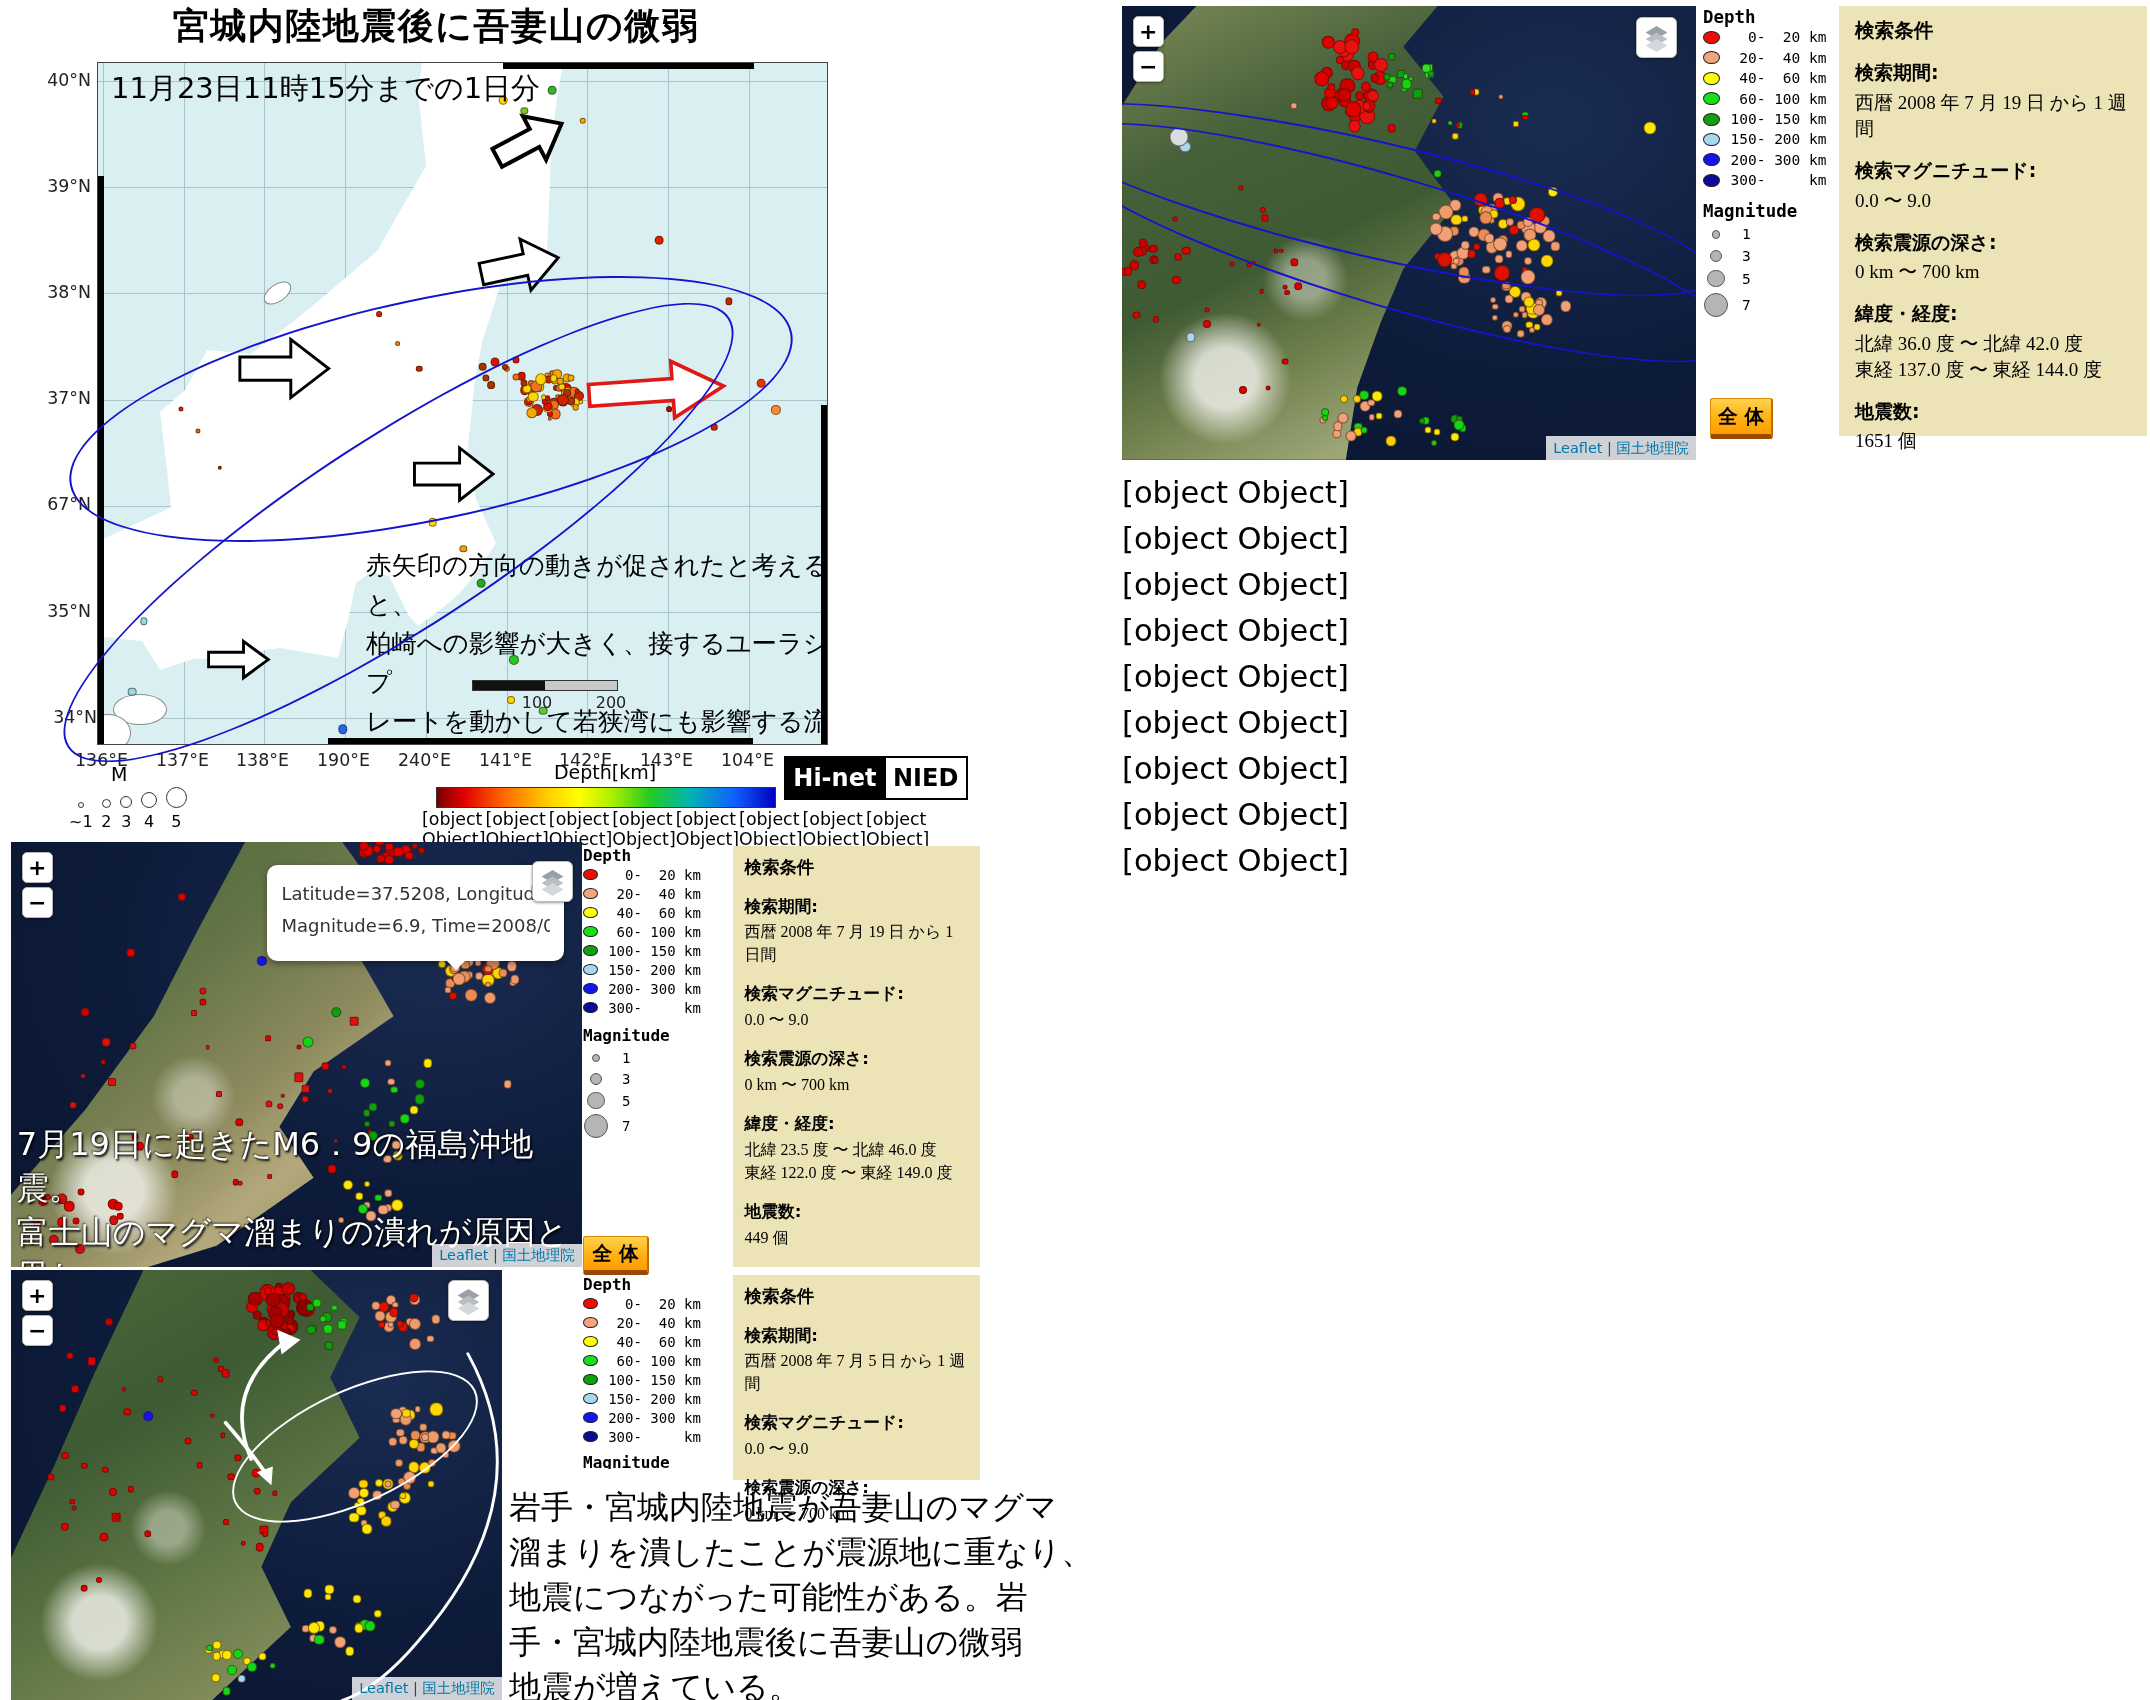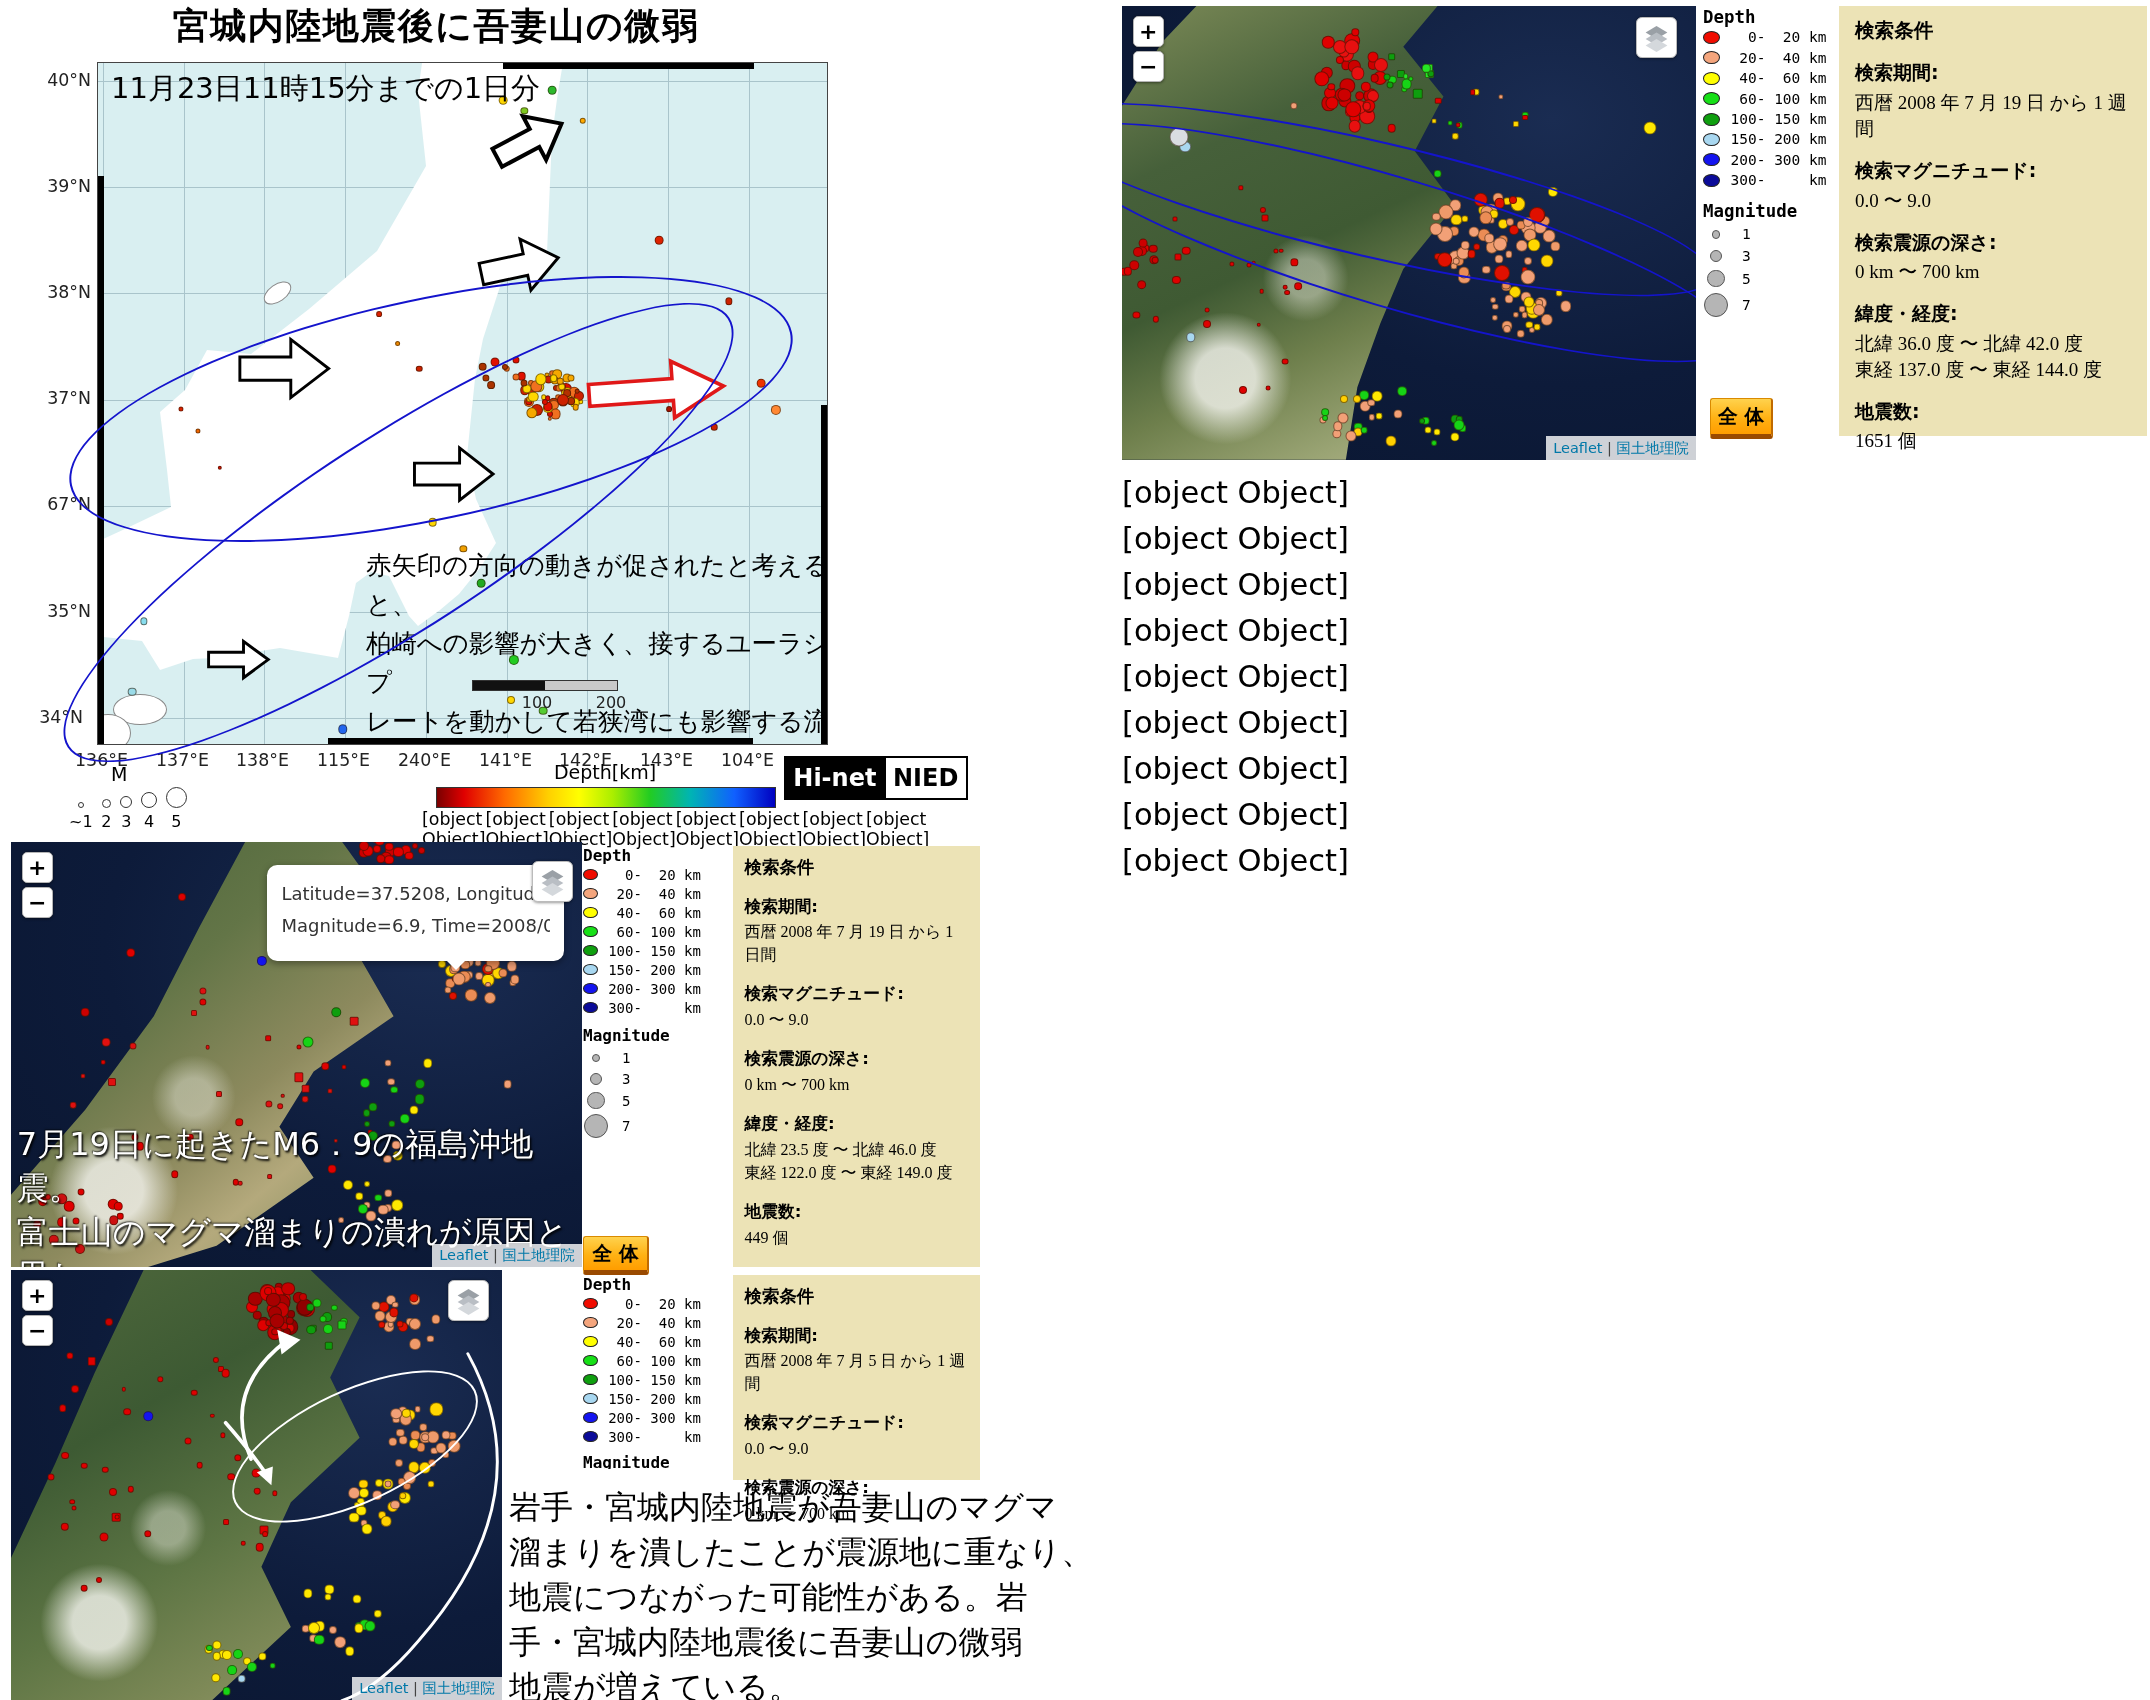--- a/index.html
+++ b/index.html
@@ -305,25 +305,25 @@
     <div class="abs sclab" style="left:417px">100</div>
     <div class="abs sclab" style="left:491px">200</div>
   </div>
 
   <span class="abs latlab" style="left:36px;top:70px">40°N</span>
   <span class="abs latlab" style="left:36px;top:176px">39°N</span>
   <span class="abs latlab" style="left:36px;top:282px">38°N</span>
   <span class="abs latlab" style="left:36px;top:388px">37°N</span>
   <span class="abs latlab" style="left:36px;top:494px">67°N</span>
   <span class="abs latlab" style="left:36px;top:601px">35°N</span>
-  <span class="abs latlab" style="left:28px;top:707px">34°N</span>
+  <span class="abs latlab" style="left:42px;top:707px">34°N</span>
   <span class="abs lonlab" style="left:69px;top:750px">136°E</span>
   <span class="abs lonlab" style="left:150px;top:750px">137°E</span>
   <span class="abs lonlab" style="left:230px;top:750px">138°E</span>
-  <span class="abs lonlab" style="left:311px;top:750px">115°E</span>
+  <span class="abs lonlab" style="left:311px;top:750px">190°E</span>
   <span class="abs lonlab" style="left:392px;top:750px">240°E</span>
   <span class="abs lonlab" style="left:473px;top:750px">141°E</span>
   <span class="abs lonlab" style="left:553px;top:750px">142°E</span>
   <span class="abs lonlab" style="left:634px;top:750px">143°E</span>
   <span class="abs lonlab" style="left:715px;top:750px">104°E</span>
 
   <div class="bellipse" style="left:62px;top:298px;width:734px;height:218px;transform:rotate(-12deg)"></div>
   <div class="bellipse" style="left:3.6px;top:436px;width:785px;height:189px;transform:rotate(-33deg)"></div>
 
   <span class="abs mleg-m">M</span>

